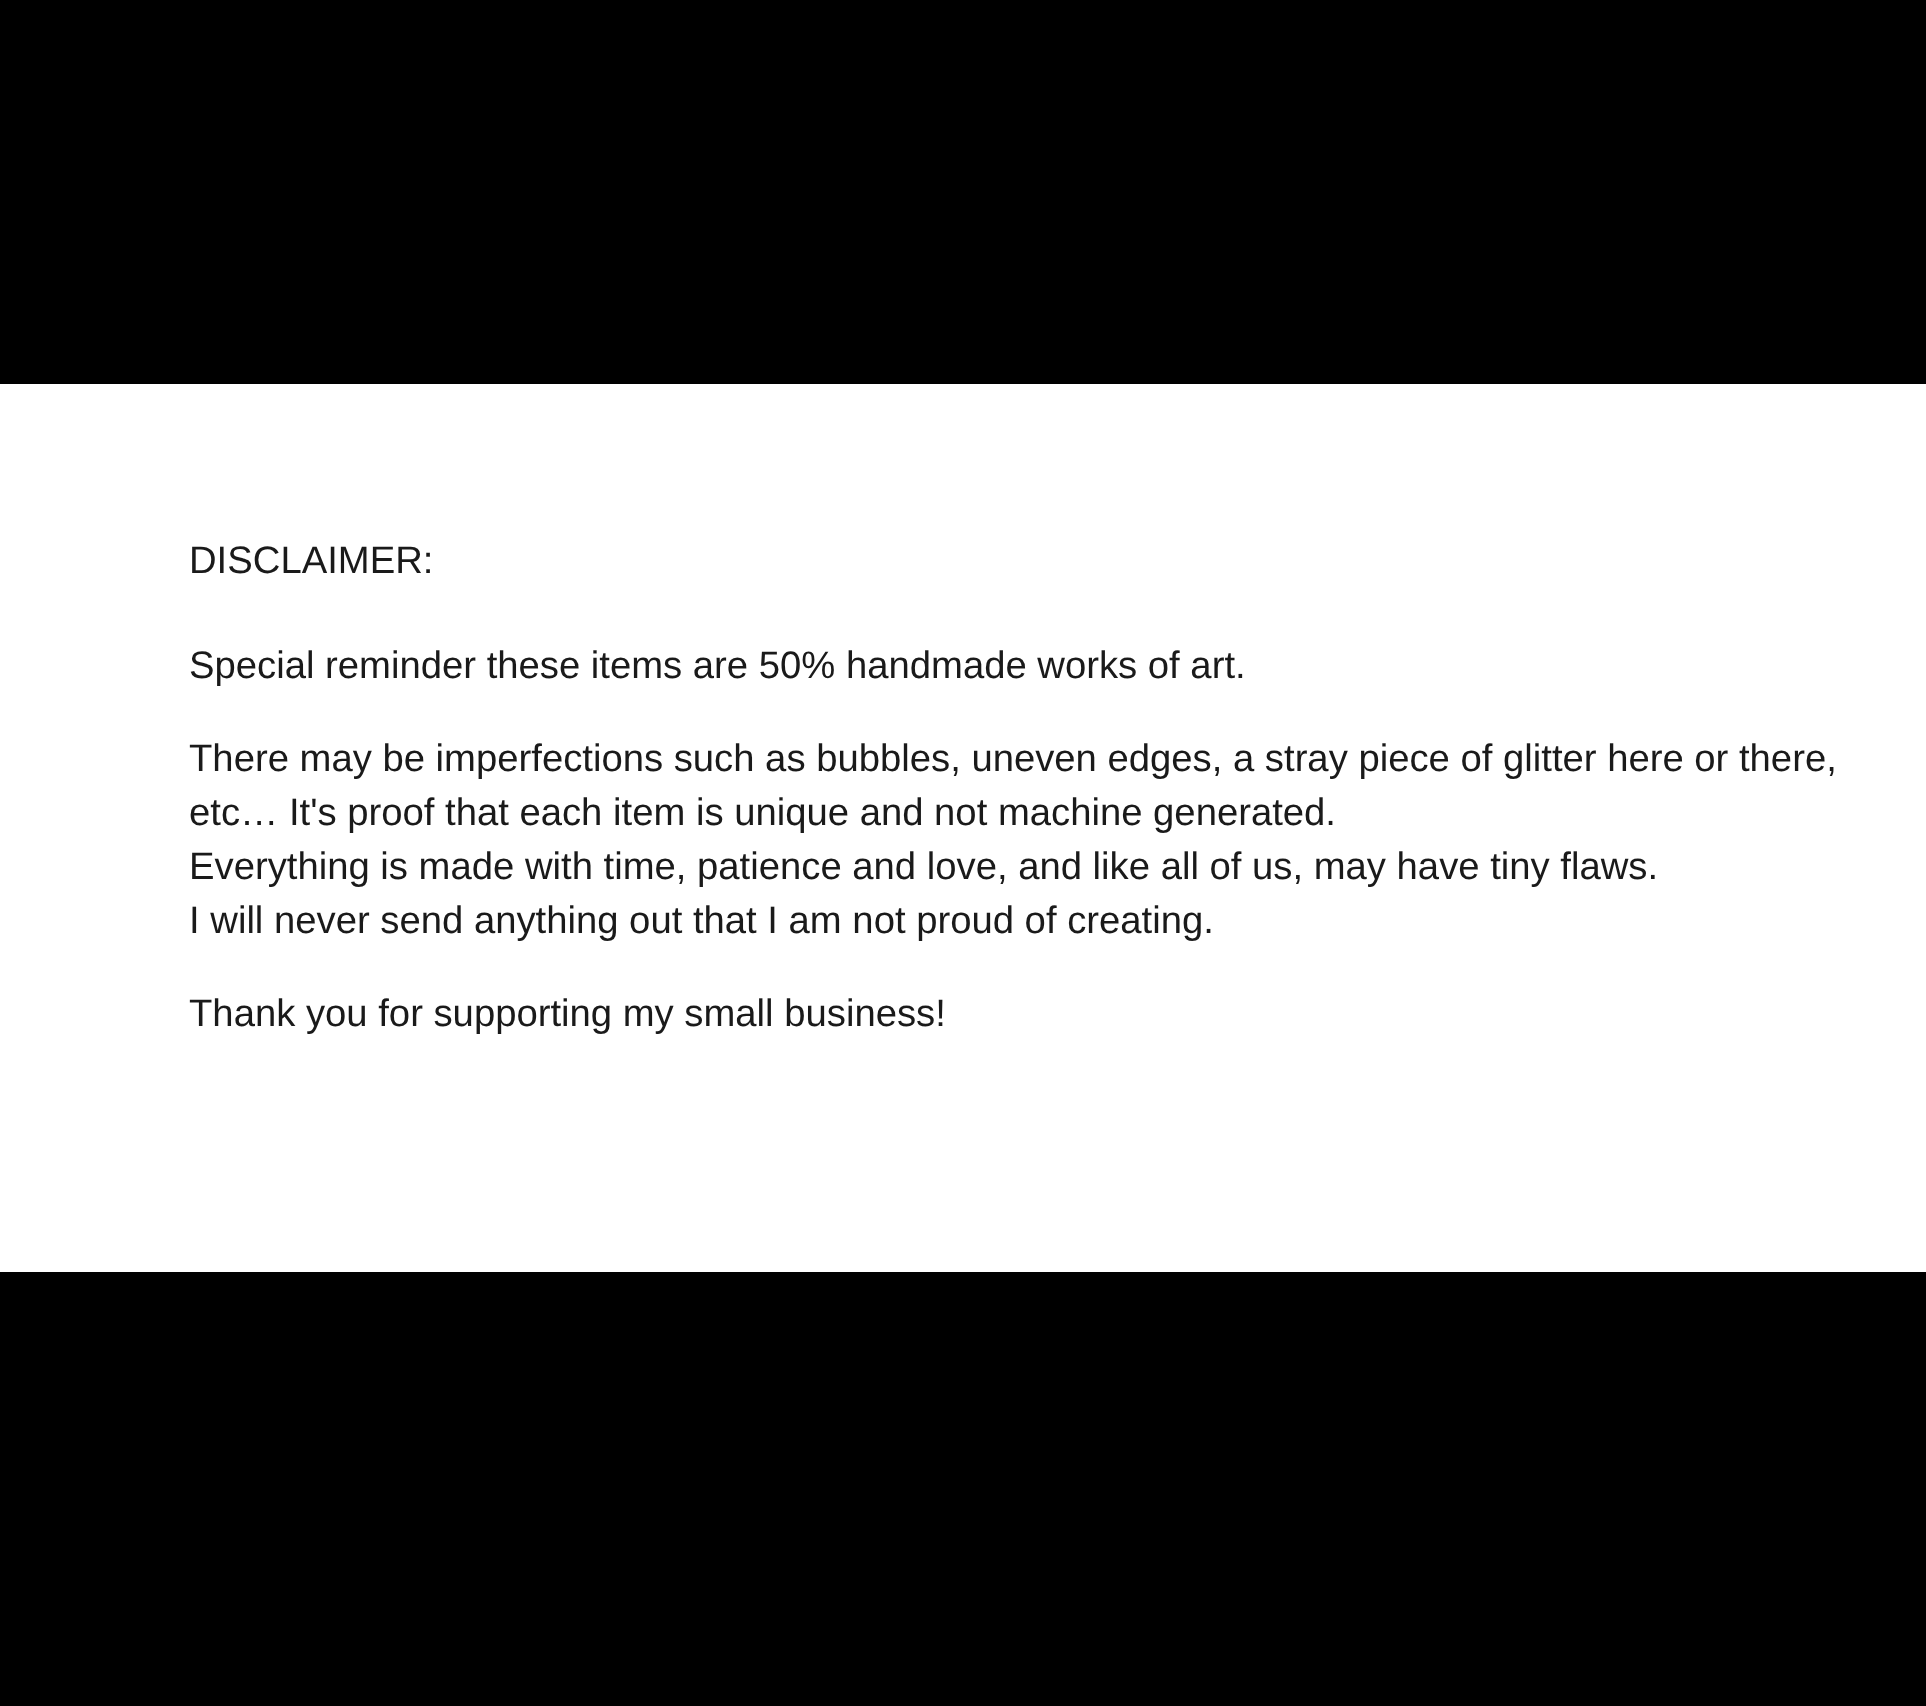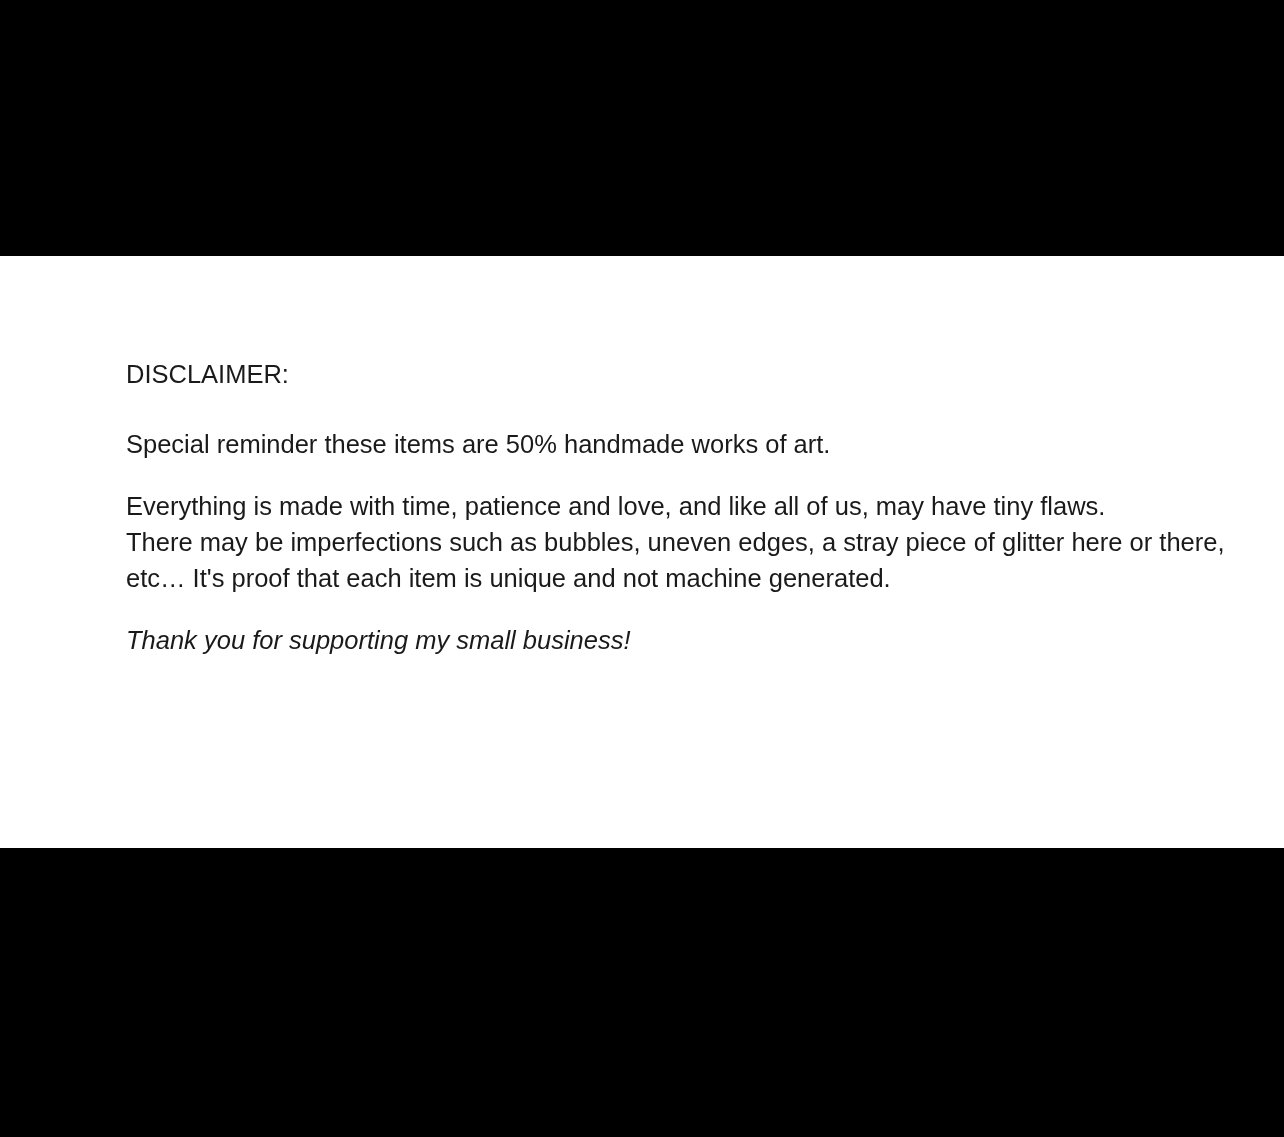--- a/index.html
+++ b/index.html
@@ -50,21 +50,20 @@
     width: 1100px;
     color: #1a1a1a;
     font-size: 25.5px;
     line-height: 36px;
   }
   .para {
     margin: 0 0 26px 0;
   }
   .para.tight {
     margin-bottom: 0;
-    font-style: italic;
   }
   .para-block {
     margin: 0 0 26px 0;
   }
   .line {
     display: block;
   }
   .heading {
     margin: 0 0 34px 0;
   }
@@ -77,22 +76,23 @@
   <div class="letterbox-top"></div>
 
   <div class="page">
     <div class="doc-body">
 
       <p class="para heading">DISCLAIMER:</p>
 
       <p class="para">Special reminder these items are 50% handmade works of art.</p>
 
       <div class="para-block">
+        <span class="line">There may be imperfections such as bubbles, uneven edges, a stray piece of glitter here or there, etc… It's proof that each item is unique and not machine generated.</span>
         <span class="line">Everything is made with time, patience and love, and like all of us, may have tiny flaws.</span>
-        <span class="line">There may be imperfections such as bubbles, uneven edges, a stray piece of glitter here or there, etc… It's proof that each item is unique and not machine generated.</span>
+        <span class="line">I will never send anything out that I am not proud of creating.</span>
       </div>
 
       <p class="para tight">Thank you for supporting my small business!</p>
 
     </div>
   </div>
 
   <div class="letterbox-bottom"></div>
 
 </div>

